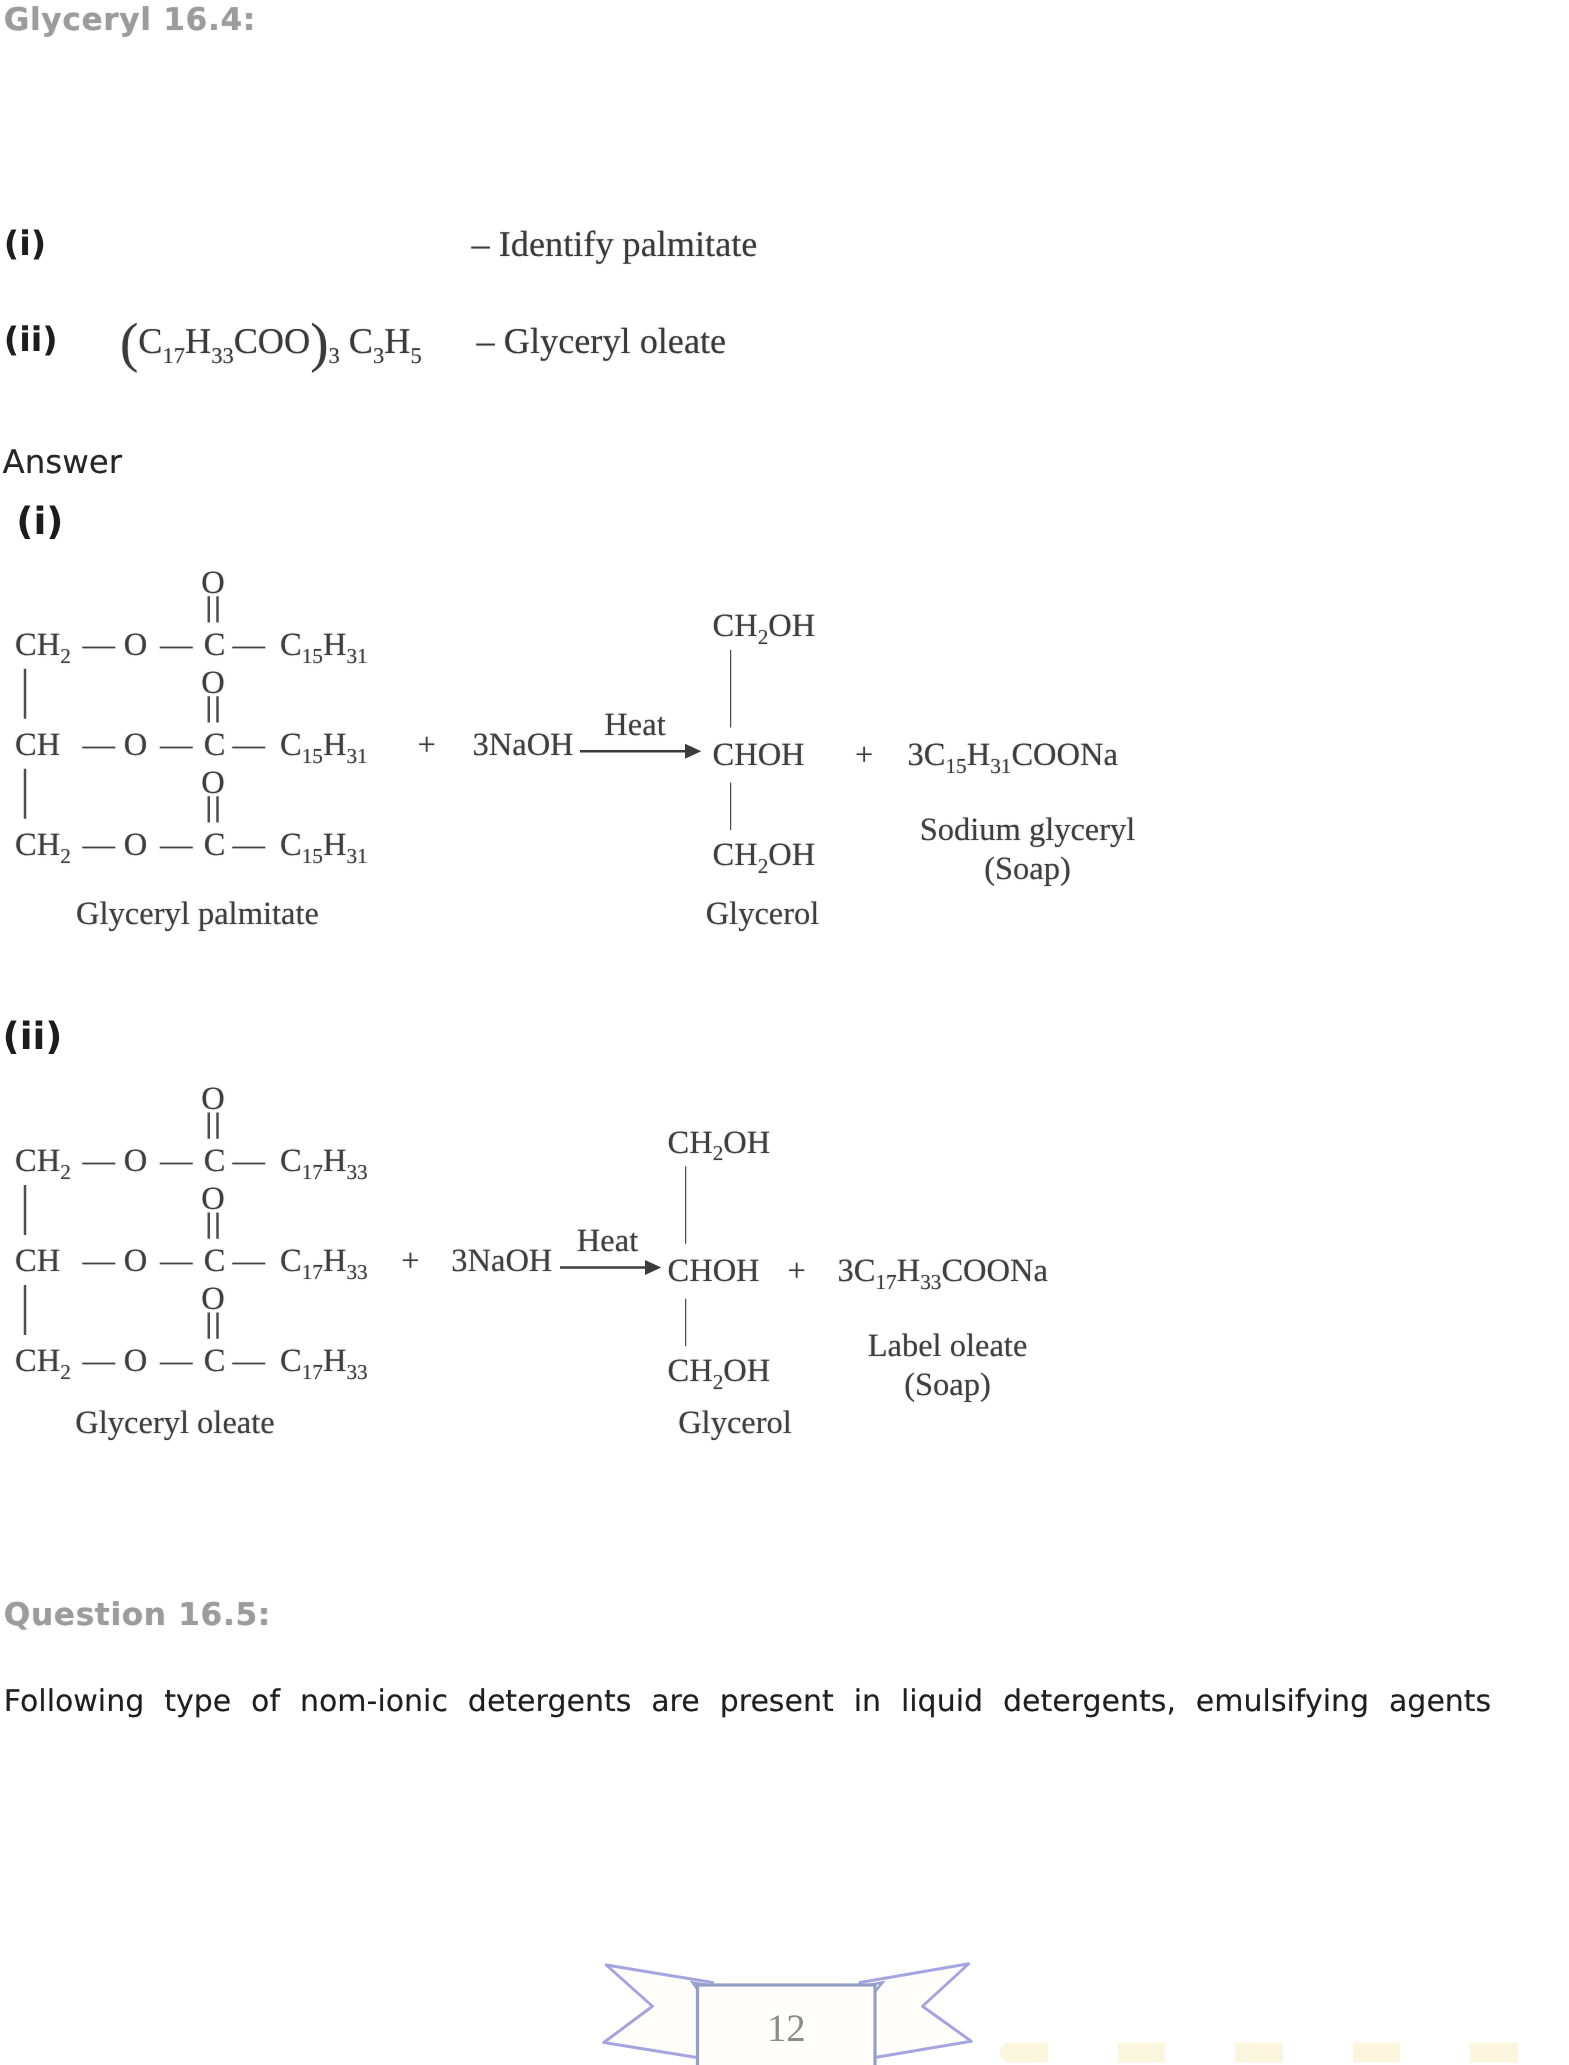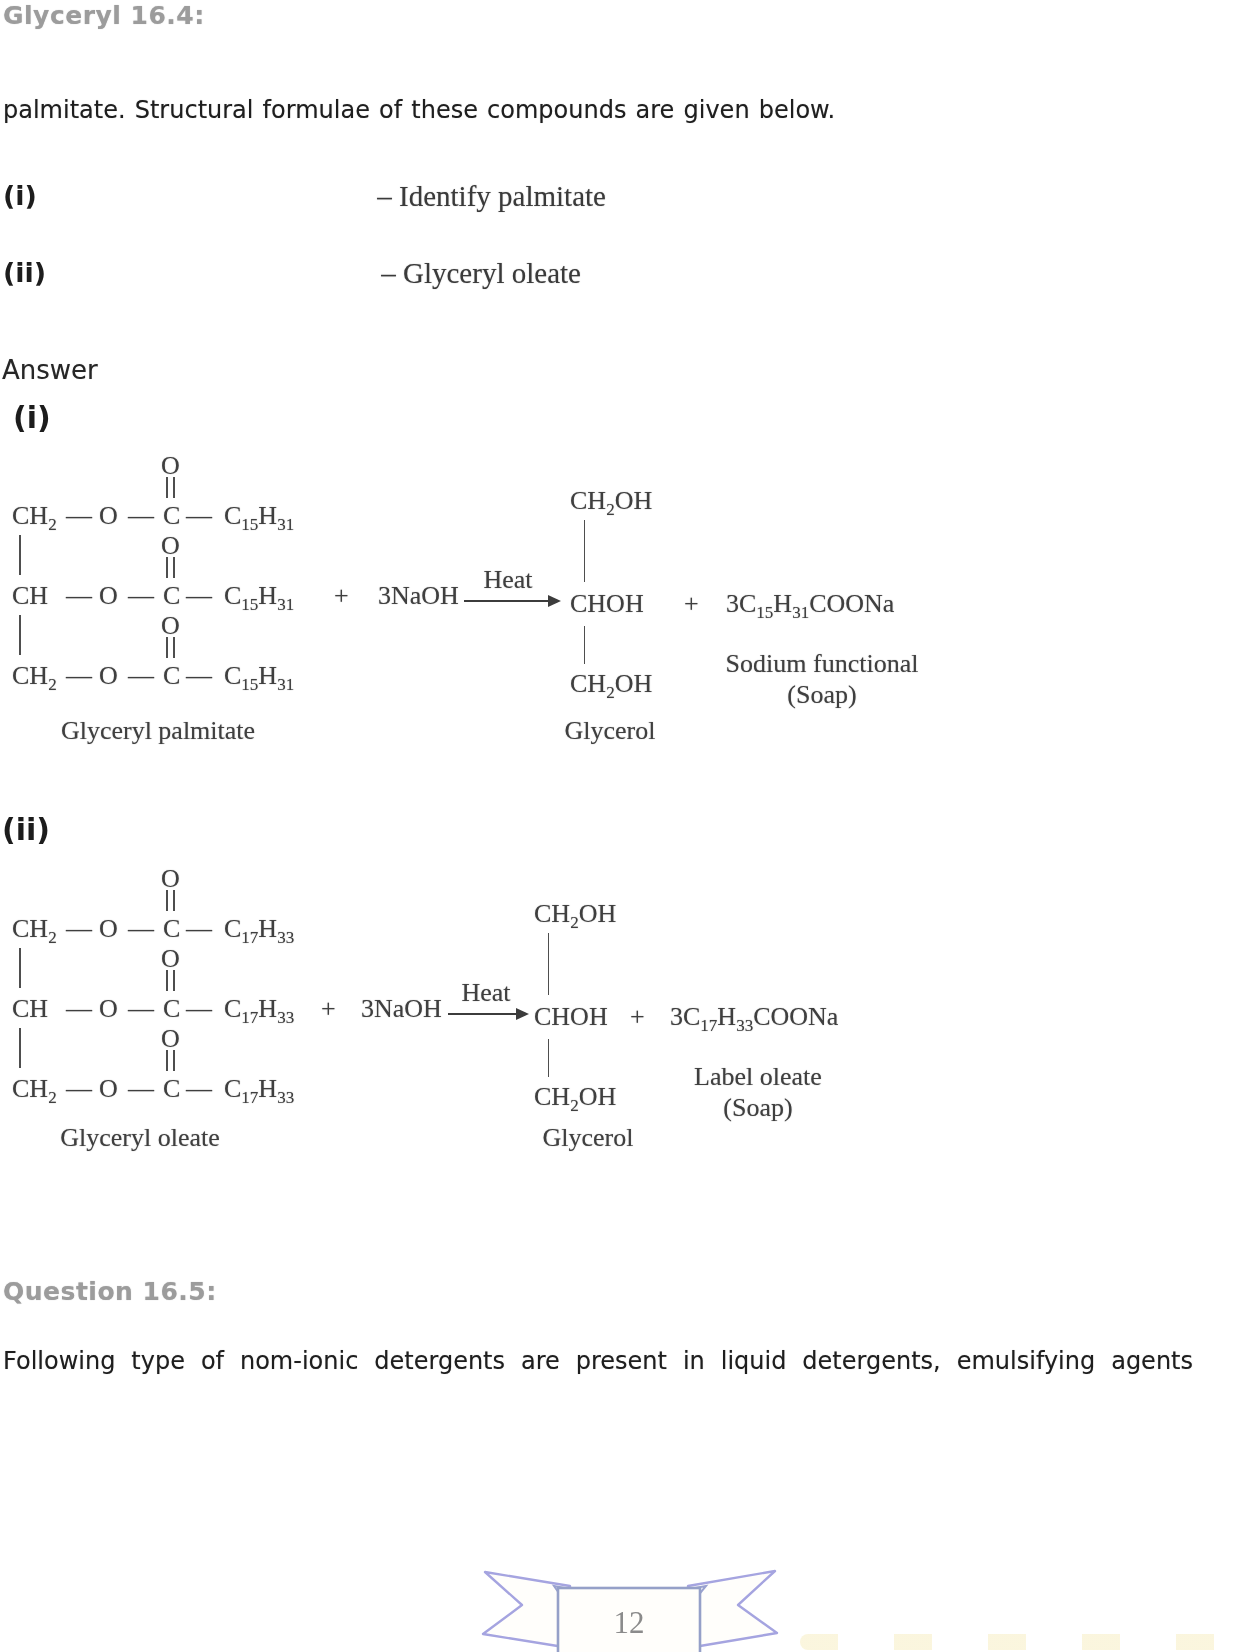--- a/index.html
+++ b/index.html
@@ -34,28 +34,28 @@
   .arrowline{height:0;border-top:2.2px solid #3c3c3c;}
   .arrowhead{width:0;height:0;border-left:13px solid #3c3c3c;border-top:6px solid transparent;border-bottom:6px solid transparent;}
   .ribbon{position:absolute;left:470px;top:1560px;}
 </style>
 </head>
 <body>
 
 <div class="page">
 
   <div class="abs q-header" style="left:3px;top:1px;">Glyceryl 16.4:</div>
-  <div class="abs body-text" style="top:95px;">palmitate. Structural formulae of these compounds are given below.</div>
 
   <div class="abs" style="left:0;top:172px;width:900px;height:60px;">
     <span class="abs cmpd-marker" style="left:3px;top:8px;">(i)</span>
     <span class="abs cmpd-name" style="left:370px;top:8px;"> – Identify palmitate</span>
   </div>
   <div class="abs" style="left:0;top:249px;width:900px;height:60px;">
     <span class="abs cmpd-marker" style="left:3px;top:8px;">(ii)</span>
+    <span class="abs cmpd-formula" style="left:96px;top:0;"><span class="paren">(</span><span>C</span><sub>17</sub><span>H</span><sub>33</sub><span>COO</span><span class="paren">)</span><sub>3</sub><span> C</span><sub>3</sub><span>H</span><sub>5</sub></span>
     <span class="abs cmpd-name" style="left:374px;top:8px;"> – Glyceryl oleate</span>
   </div>
 
   <div class="abs answer" style="left:2px;top:355px;">Answer</div>
 
   <div class="abs ans-marker" style="left:13px;top:400px;">(i)</div>
   <div class="reaction" style="top:430px;">
       <div class="abs sf" style="left: 161px; top: 22px;">O</div>
       <div class="abs dbond" style="left: 166px; top: 47px;"></div>
       <div class="abs sf" style="left: 12px; top: 72px;"><span>CH</span><sub>2</sub></div>
@@ -92,21 +92,21 @@
       <div class="abs arrowline" style="left: 464px; top: 170px; width: 88px;"></div>
       <div class="abs arrowhead" style="left: 548px; top: 165px;"></div>
       <div class="abs sf" style="left: 570px; top: 57px;"><span>CH</span><sub>2</sub><span>OH</span></div>
       <div class="abs gbar" style="left: 584px; top: 90px; height: 62px;"></div>
       <div class="abs sf" style="left: 570px; top: 160px;"><span>CHOH</span></div>
       <div class="abs gbar" style="left: 584px; top: 196px; height: 38px;"></div>
       <div class="abs sf" style="left: 570px; top: 240px;"><span>CH</span><sub>2</sub><span>OH</span></div>
       <div class="abs sf centerbox" style="left: 510px; top: 287px; width: 200px;">Glycerol</div>
       <div class="abs sf" style="left: 684px; top: 160px;">+</div>
       <div class="abs sf" style="left: 726px; top: 160px;"><span>3C</span><sub>15</sub><span>H</span><sub>31</sub><span>COONa</span></div>
-      <div class="abs sf centerbox" style="left: 672px; top: 220px; width: 300px;">Sodium functional</div>
+      <div class="abs sf centerbox" style="left: 672px; top: 220px; width: 300px;">Sodium glyceryl</div>
       <div class="abs sf centerbox" style="left: 672px; top: 251px; width: 300px;">(Soap)</div>
     </div>
 
   <div class="abs ans-marker" style="left:2px;top:812px;">(ii)</div>
   <div class="reaction" style="top:843px;">
       <div class="abs sf" style="left: 161px; top: 22px;">O</div>
       <div class="abs dbond" style="left: 166px; top: 47px;"></div>
       <div class="abs sf" style="left: 12px; top: 72px;"><span>CH</span><sub>2</sub></div>
       <div class="abs sf" style="left: 66px; top: 72px;">—</div>
       <div class="abs sf" style="left: 99px; top: 72px;">O</div>

